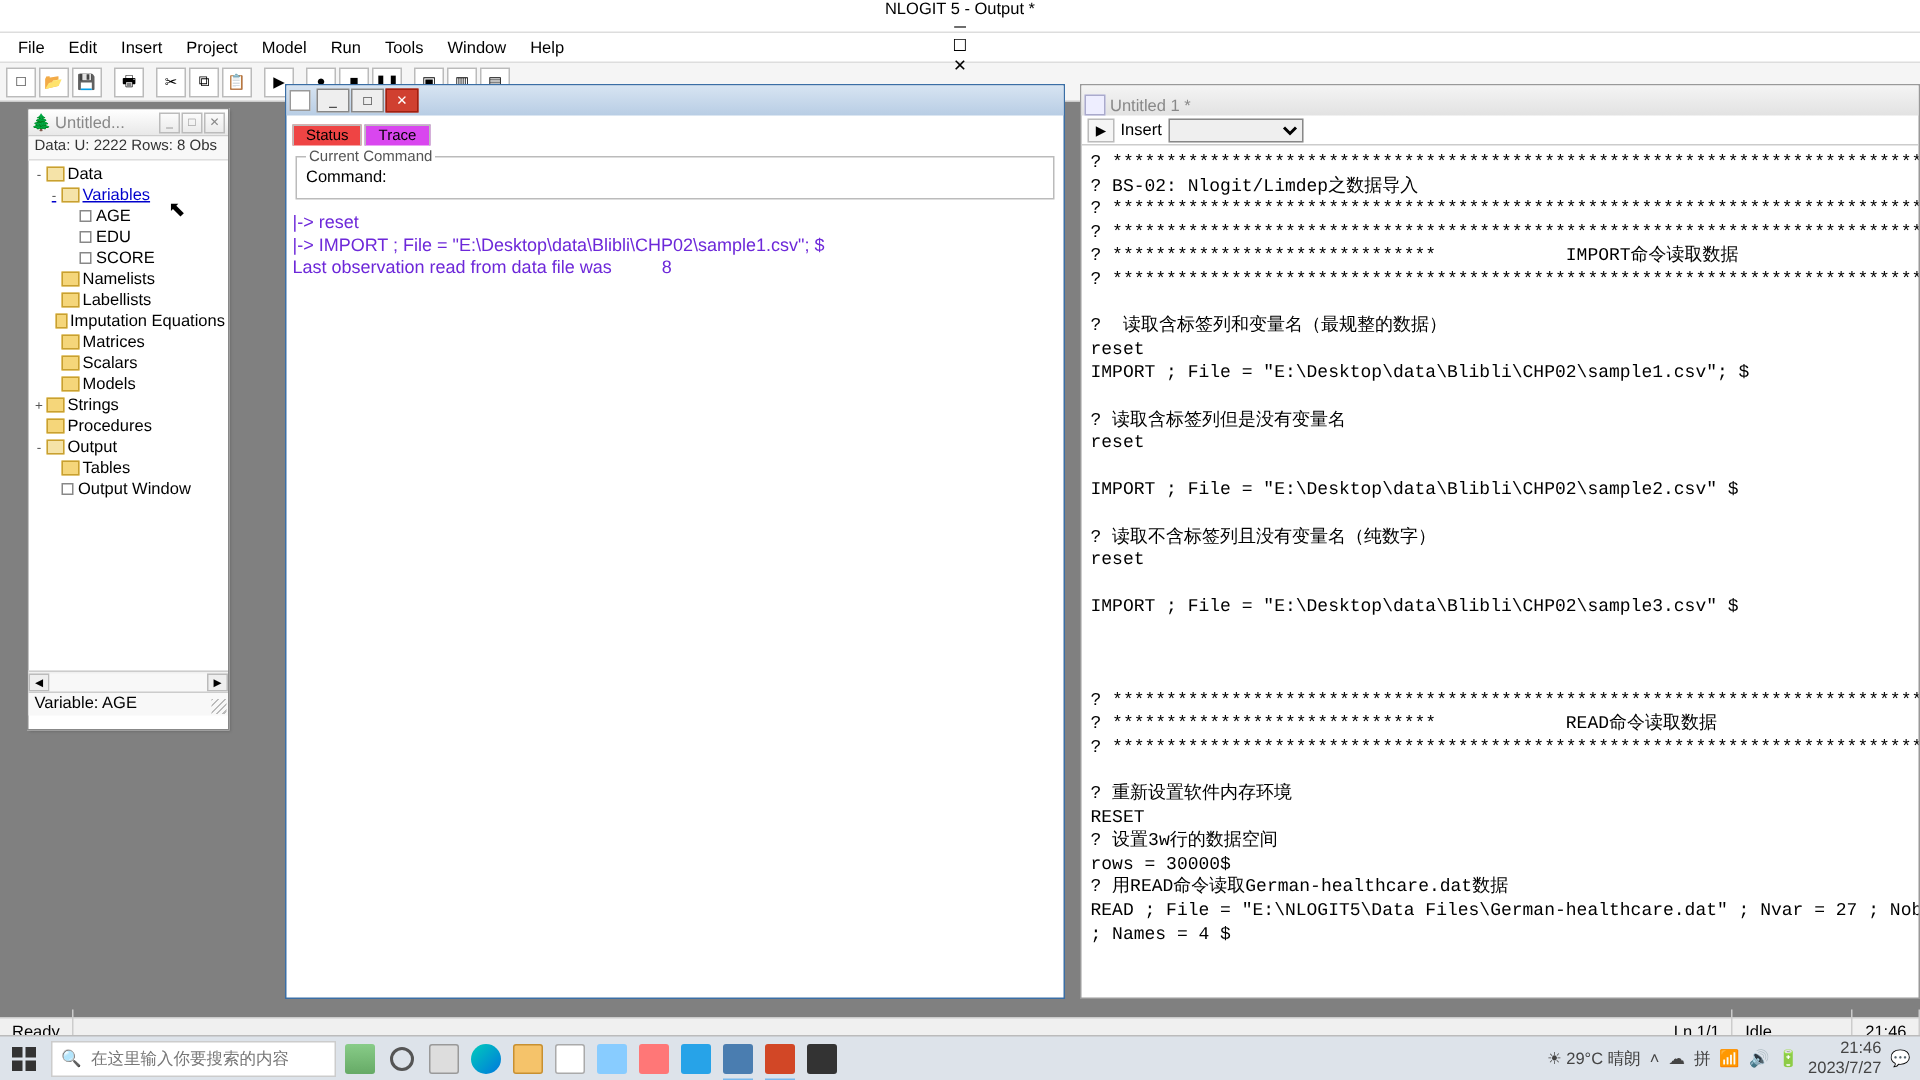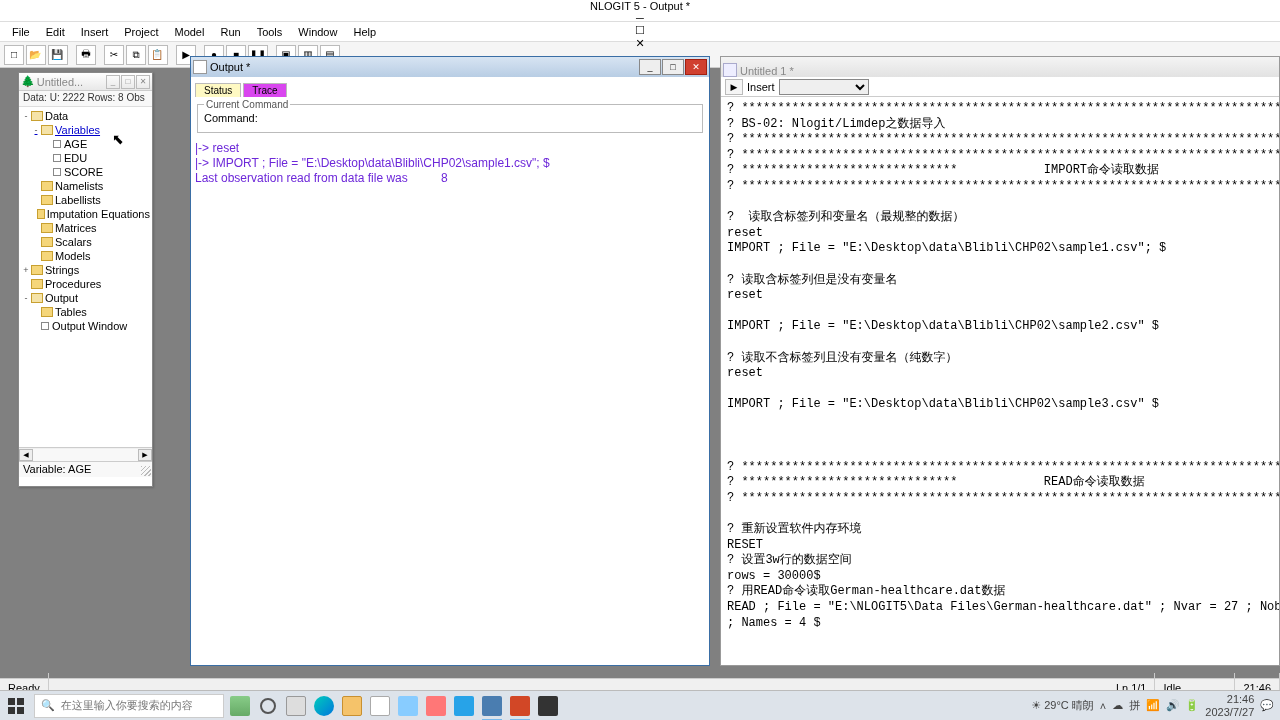--- a/index.html
+++ b/index.html
@@ -46,21 +46,21 @@
 
 
 .output-panel { position: absolute; left: 190px; top: -12px; width: 520px; height: 610px; background: #fff; border: 1px solid #3a6ea5; }
 .output-titlebar { height: 20px; background: linear-gradient(#d7e4f2,#b8cde4); display: flex; align-items: center; padding: 0 2px; }
 .output-titlebar .ot-icon { width: 14px; height: 14px; background: #fff; border: 1px solid #999; margin-right: 3px; }
 .output-titlebar .ot-title { flex: 1; font-size: 11px; }
 .output-titlebar .ot-btn { width: 22px; height: 16px; border: 1px solid #888; background: #eee; margin-left: 1px; font-size: 9px; display: flex; align-items: center; justify-content: center; cursor: pointer; }
 .output-titlebar .ot-close { background: #d04030; color: #fff; border-color: #a02010; }
 .output-tabs { height: 20px; display: flex; align-items: flex-end; padding: 2px 4px 0; gap: 2px; }
 .output-tabs .otab { border: 1px solid #bbb; border-bottom: none; padding: 1px 8px; background: #d946ef; font-size: 10px; cursor: pointer; }
-.output-tabs .otab.active { background: #fef9c3; }
+.output-tabs .otab.active { background: #ef4444; }
 .cmd-box { margin: 2px 6px; border: 1px solid #bbb; padding: 2px 6px 8px; font-size: 10px; }
 .cmd-box legend { font-size: 10px; color: #555; padding: 0 2px; }
 .output-body { padding: 6px 4px; font-family: Liberation Sans, sans-serif; font-size: 12px; color: #6d28d9; white-space: pre; line-height: 1.25; }
 
 
 .script-panel { position: absolute; left: 720px; top: -12px; width: 560px; height: 610px; background: #fff; border: 1px solid #999; }
 .script-titlebar { height: 20px; background: linear-gradient(#f4f4f4,#e2e2e2); display: flex; align-items: flex-end; padding: 0 2px; color: #888; }
 .script-titlebar .st-icon { width: 14px; height: 14px; background: #eef; border: 1px solid #aac; margin-right: 3px; }
 .script-titlebar .st-title { flex: 1; font-size: 11px; }
 .script-toolbar { height: 20px; border-bottom: 1px solid #ccc; display: flex; align-items: center; padding: 0 4px; gap: 4px; }
@@ -233,21 +233,20 @@
     </div>
     <div class="proj-status">
       <span>Variable: AGE</span>
       <div class="grip"></div>
     </div>
   </div>
 
   <div class="output-panel">
     <div class="output-titlebar">
       <div class="ot-icon"></div>
-      <div class="ot-title">Output *</div>
       <div class="ot-btn">_</div>
       <div class="ot-btn">□</div>
       <div class="ot-btn ot-close">✕</div>
     </div>
     <div class="output-tabs">
       <div class="otab active">Status</div>
       <div class="otab">Trace</div>
     </div>
     <fieldset class="cmd-box">
       <legend>Current Command</legend>

